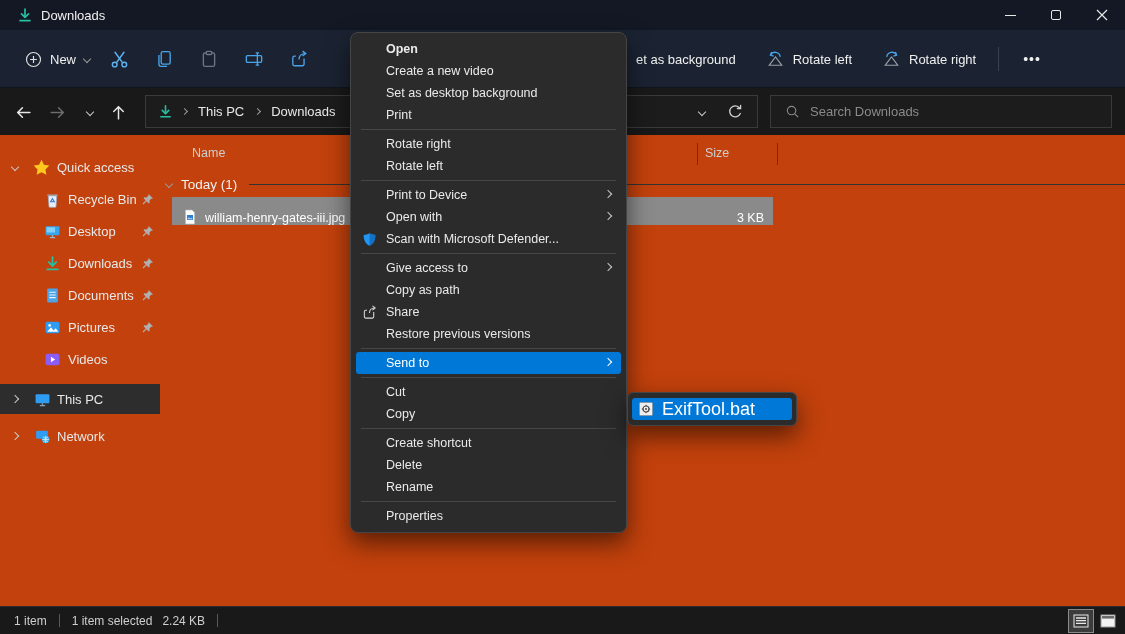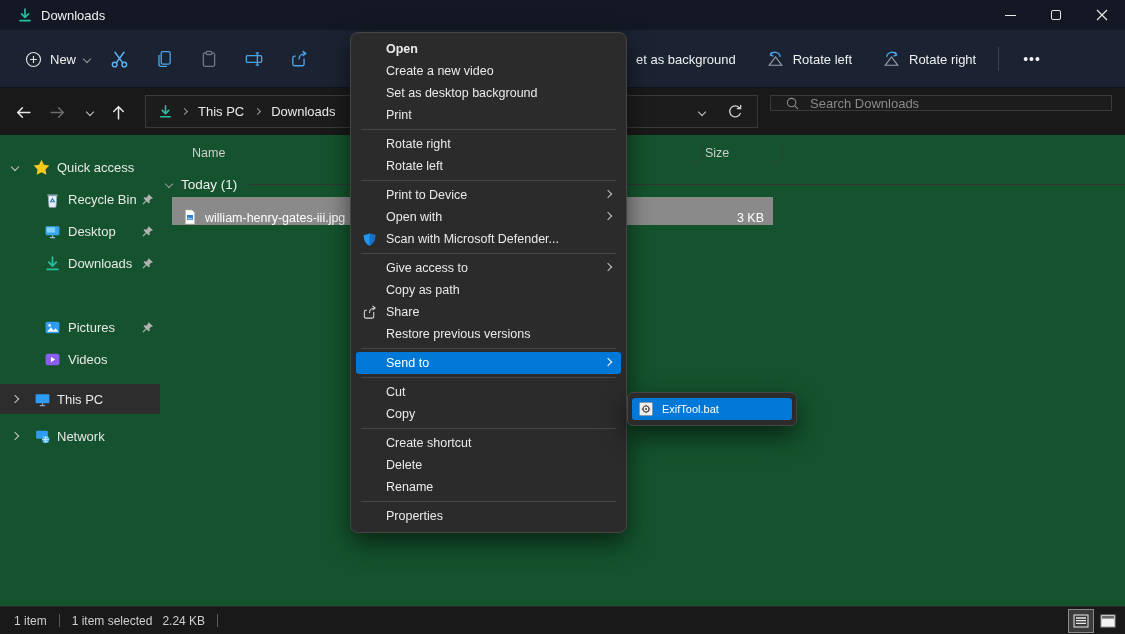--- a/index.html
+++ b/index.html
@@ -1,18 +1,18 @@
 <!DOCTYPE html>
 <html><head>
 <meta charset="utf-8">
 <style>
   * { margin:0; padding:0; box-sizing:border-box; }
   html,body { width:1125px; height:634px; overflow:hidden; background:#191919;
               font-family:"Liberation Sans","DejaVu Sans",sans-serif; color:#e8e8e8; }
-  #window { position:relative; width:1125px; height:634px; background:#14532d; }
+  #window { position:relative; width:1125px; height:634px; background:#c2410c; }
 
   
   #titlebar { position:absolute; left:0; top:0; width:1125px; height:30px;
               background:#131824; display:flex; align-items:center; }
   .tb-icon { margin-left:17px; width:16px; height:16px; display:flex; align-items:center; }
   .tb-title { margin-left:8px; font-size:13px; color:#f0f0f0; }
   .win-controls { margin-left:auto; display:flex; height:30px; }
   .win-btn { width:46px; height:30px; display:flex; align-items:center; justify-content:center; }
   .glyph-min { width:11px; height:1px; background:#e8e8e8; }
   .glyph-max { width:10px; height:10px; border:1px solid #e8e8e8; border-radius:2px; }
@@ -33,21 +33,21 @@
   
   #addressbar { position:absolute; left:0; top:88px; width:1125px; height:47px; background:#191919; }
   .nav-btn { position:absolute; top:12px; width:24px; height:24px; display:flex;
              align-items:center; justify-content:center; }
   .addr-box { position:absolute; left:145px; top:7px; width:613px; height:33px;
               border:1px solid #3a3a3a; background:#1c1c1c; display:flex; align-items:center;
               font-size:13px; color:#e8e8e8; }
   .addr-box .seg { display:flex; align-items:center; gap:9px; }
   .crumb { padding:0 2px; }
   .addr-right { margin-left:auto; display:flex; align-items:center; gap:22px; padding-right:14px; }
-  .search-box { position:absolute; left:770px; top:7px; width:342px; height:16px;
+  .search-box { position:absolute; left:770px; top:7px; width:342px; height:33px;
                 border:1px solid #3a3a3a; background:#1c1c1c; display:flex; align-items:center; }
   .search-box input { flex:1; background:transparent; border:none; outline:none;
                       font-size:13px; color:#bdbdbd; font-family:inherit; }
   .search-box input::placeholder { color:#8a8a8a; }
 
   
   #sidebar { position:absolute; left:0; top:135px; width:160px; height:471px; }
   .side-row { position:absolute; left:0; width:160px; height:30px; display:flex;
               align-items:center; font-size:13px; color:#e8e8e8; }
   .side-row.active { background:#2d2d2d; }
@@ -100,21 +100,21 @@
   .menu-item.accent { background:#0078d7; margin:0 5px; padding-left:30px; border-radius:3px; color:#fff; }
   .menu-item.accent .mi-arrow { right:10px; }
   .menu-item.accent .chev { border-color:#fff; }
   .menu-sep { height:1px; background:#464646; margin:3px 10px; }
 
   
   #submenu { position:absolute; left:627px; top:392px; width:170px; background:#2b2b2b;
              border:1px solid #454545; border-radius:6px; padding:5px 4px; z-index:31;
              box-shadow:0 10px 24px rgba(0,0,0,.55); }
   .sub-item { height:22px; background:#0078d7; border-radius:3px; display:flex;
-              align-items:center; font-size:11px; color:#fff; }
+              align-items:center; font-size:18px; color:#fff; }
   .sub-icon { width:14px; height:14px; margin-left:7px; }
   .sub-label { margin-left:9px; }
 
   
   .chev { width:6px; height:6px; border-right:1.4px solid #c8c8c8;
           border-bottom:1.4px solid #c8c8c8; display:inline-block; }
   .chev.down { transform:rotate(45deg); }
   .chev.right { transform:rotate(-45deg); }
   .chev.dim { border-color:#9a9a9a; }
   svg { display:block; }
@@ -318,20 +318,34 @@
           </svg>
       </span>
       <span class="sr-label">Downloads</span>
       <span class="sr-pin">
         <svg viewBox="0 0 16 16" width="13" height="13" fill="#b0b0b0">
             <path d="M9.3 1.2l5.5 5.5-2.2.4-2.2 2.2.3 2.4-1.2 1.2-2.7-2.7L3 14l-1-1 3.8-3.8L3.1 6.5l1.2-1.2 2.4.3 2.2-2.2z"></path>
           </svg>
       </span>
     </div>
 
+    <div class="side-row" style="top:145px">
+      <span class="sr-icon">
+        <svg viewBox="0 0 16 16" width="17" height="17">
+            <rect x="3" y="1.5" width="10" height="13" rx="1" fill="#4da3e8"></rect>
+            <path d="M5 5h6M5 7.5h6M5 10h6" stroke="#eaf4fc" stroke-width="1"></path>
+          </svg>
+      </span>
+      <span class="sr-label">Documents</span>
+      <span class="sr-pin">
+        <svg viewBox="0 0 16 16" width="13" height="13" fill="#b0b0b0">
+            <path d="M9.3 1.2l5.5 5.5-2.2.4-2.2 2.2.3 2.4-1.2 1.2-2.7-2.7L3 14l-1-1 3.8-3.8L3.1 6.5l1.2-1.2 2.4.3 2.2-2.2z"></path>
+          </svg>
+      </span>
+    </div>
 
     <div class="side-row" style="top:177px">
       <span class="sr-icon">
         <svg viewBox="0 0 16 16" width="17" height="17">
             <rect x="1.5" y="2.5" width="13" height="11" rx="1.5" fill="#2f9cf4"></rect>
             <circle cx="5.3" cy="6" r="1.2" fill="#fff"></circle>
             <path d="M3 12l3.6-4.2 2.4 3 2-2 2.5 3.2z" fill="#fff"></path>
           </svg>
       </span>
       <span class="sr-label">Pictures</span>

